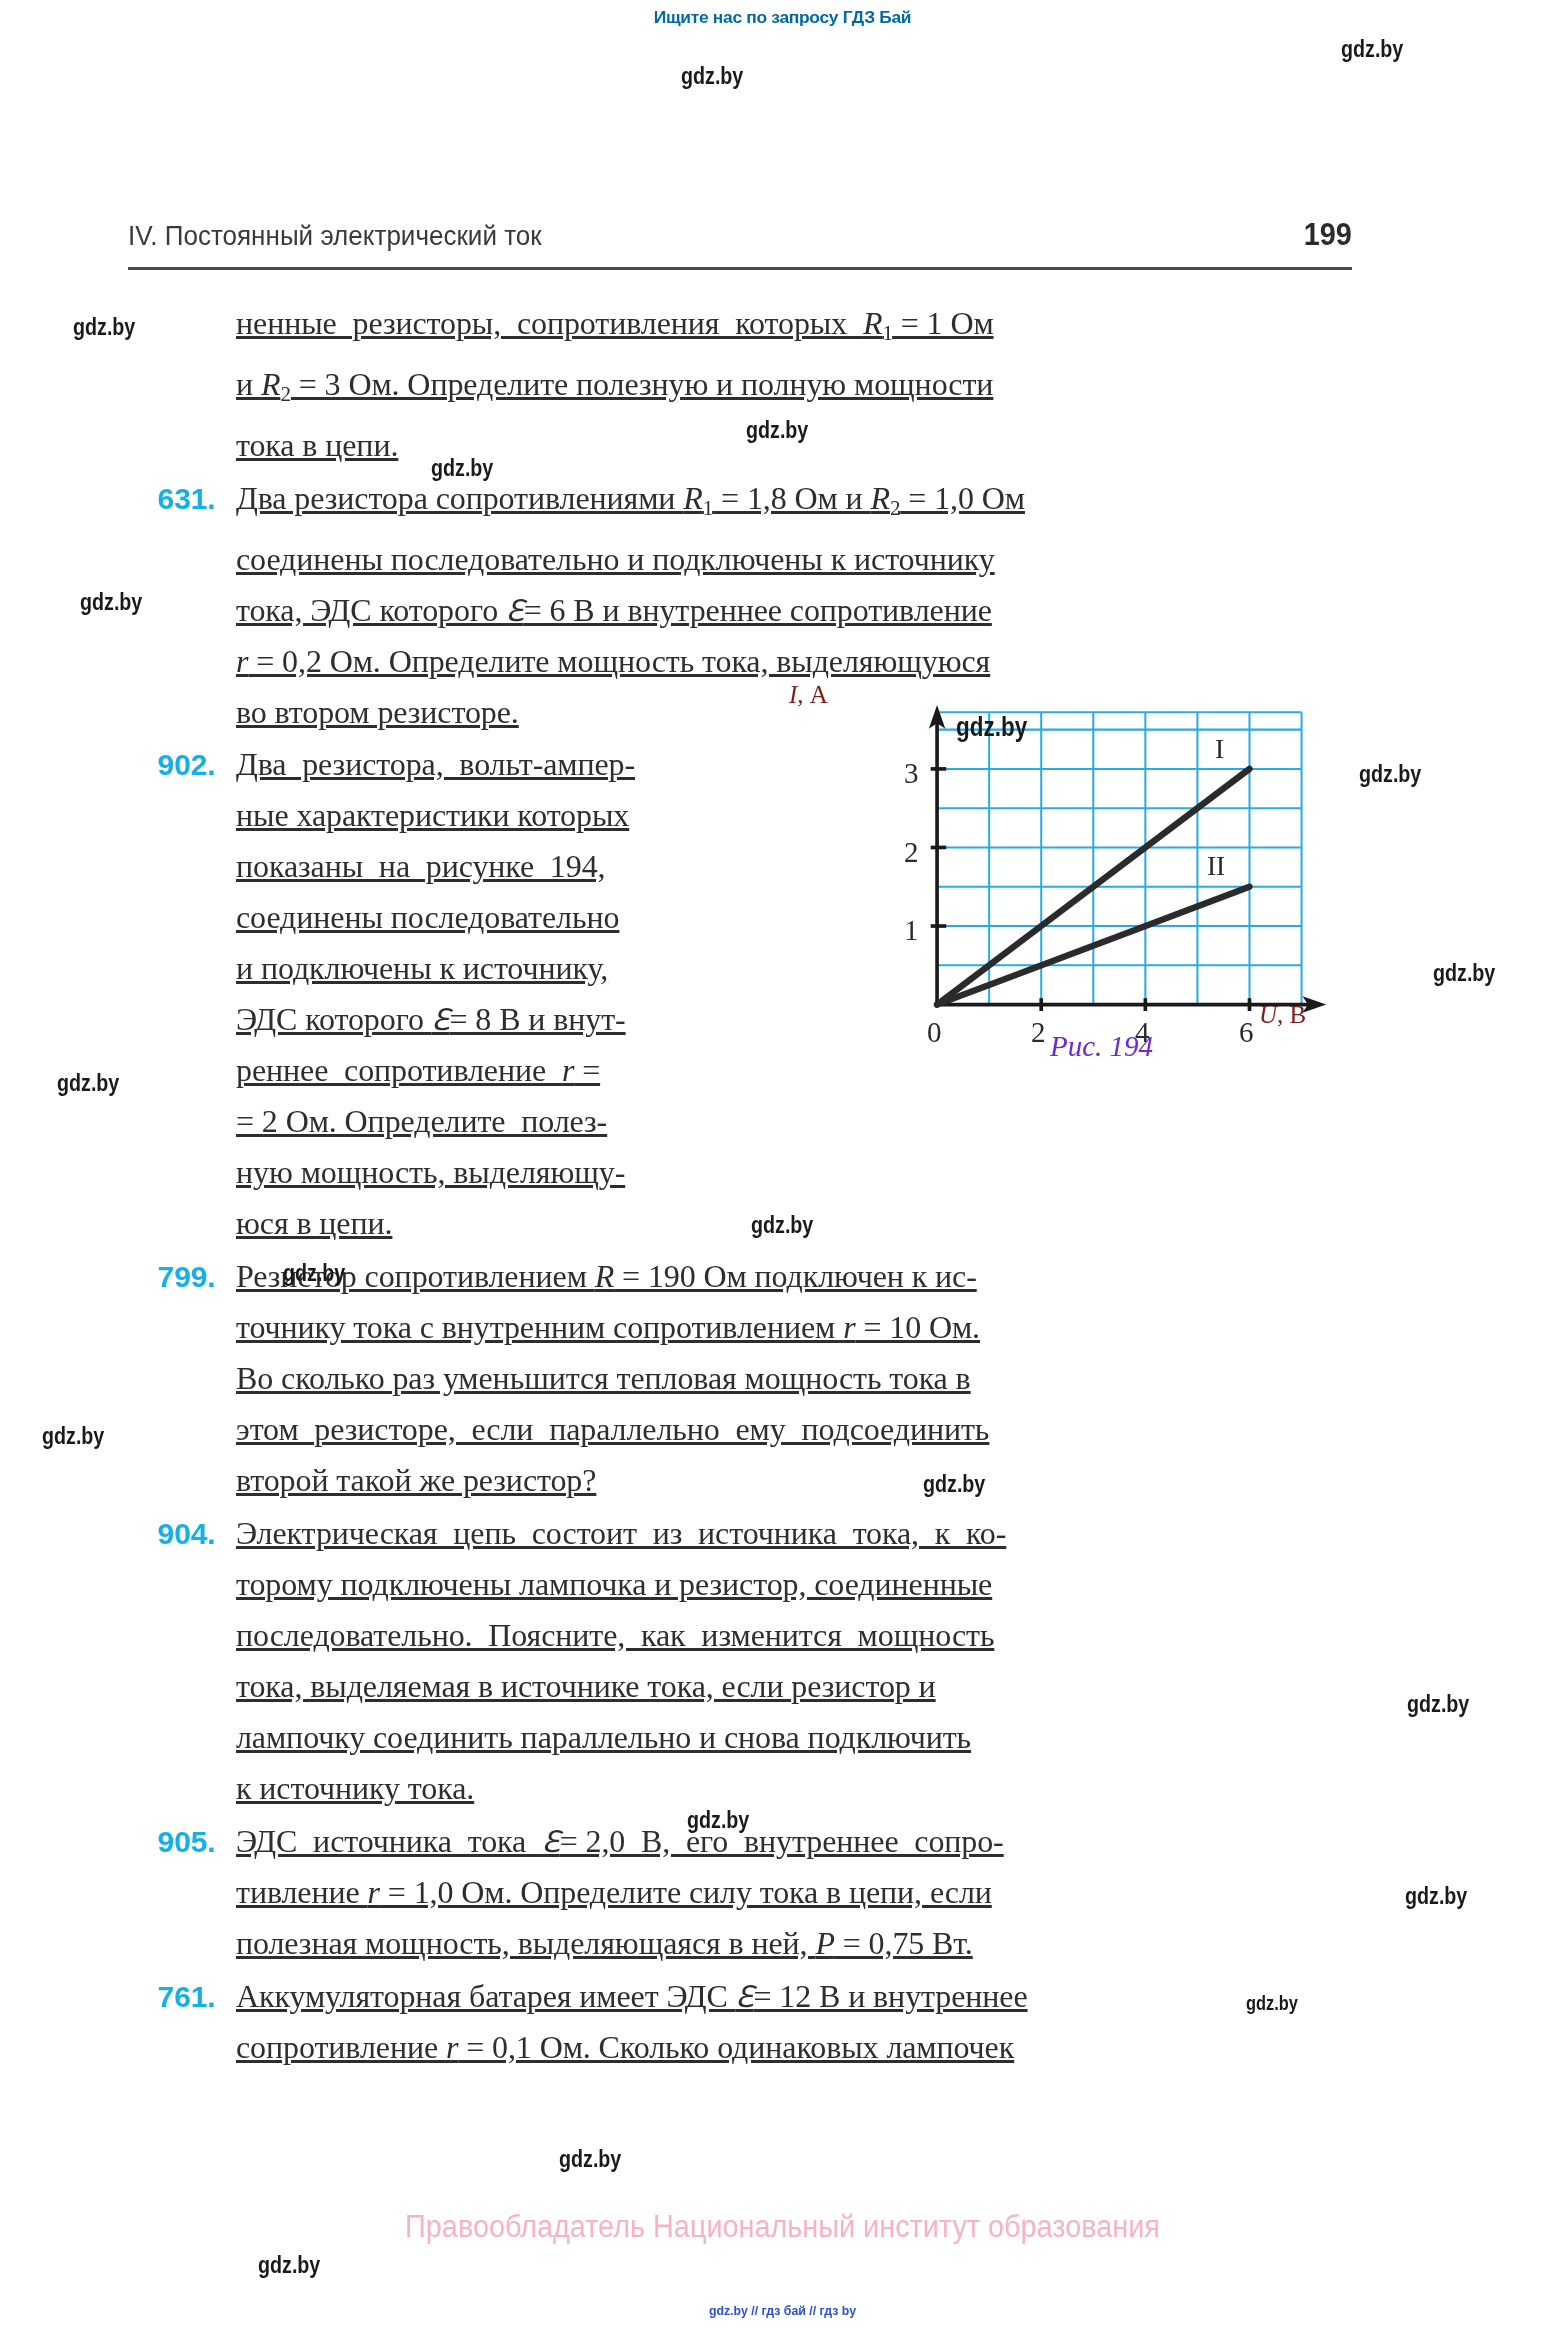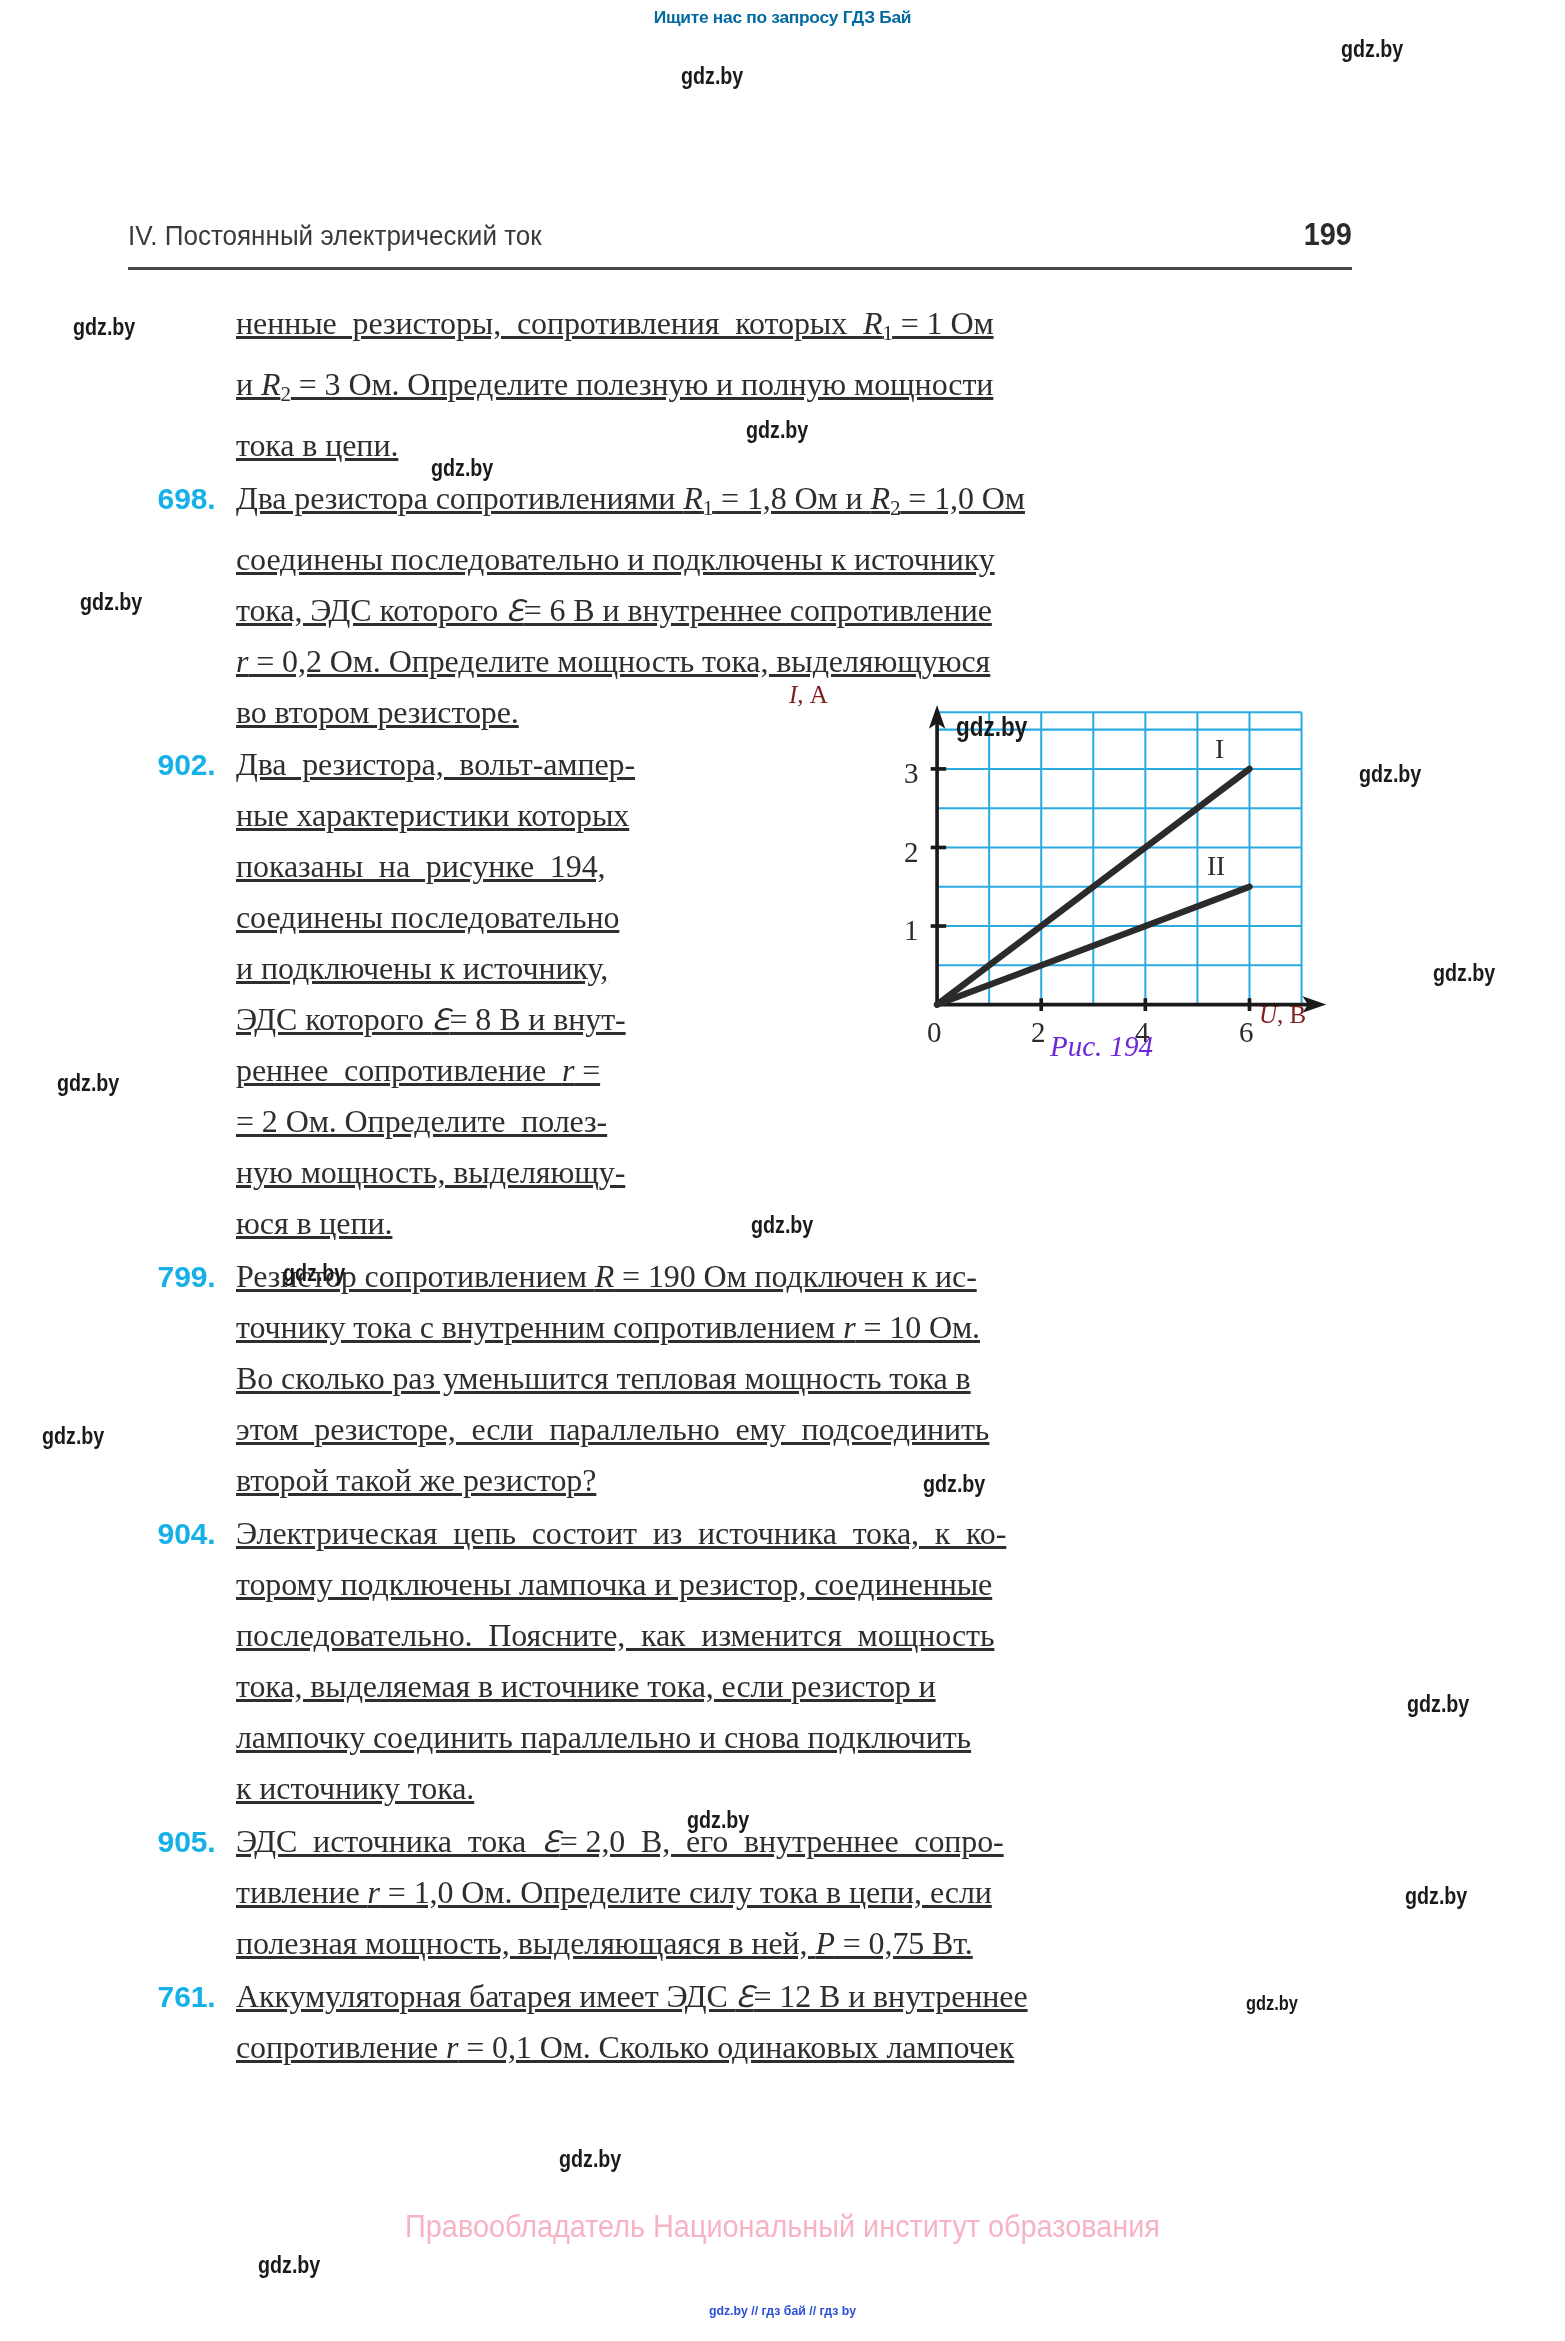--- a/index.html
+++ b/index.html
@@ -197,21 +197,21 @@
 
 <div class="body-col">
 
   <div class="para">
     <span class="ptext jl">ненные&nbsp; резисторы,&nbsp; сопротивления&nbsp; которых&nbsp; <i class="m">R</i><span class="sub">1</span> = 1 Ом<br>
     и <i class="m">R</i><span class="sub">2</span> = 3 Ом. Определите полезную и полную мощности<br>
     тока в цепи.</span>
   </div>
 
   <div class="para">
-    <span class="num">698.</span>
+    <span class="num">631.</span>
     <span class="ptext jl">Два резистора сопротивлениями <i class="m">R</i><span class="sub">1</span> = 1,8 Ом и <i class="m">R</i><span class="sub">2</span> = 1,0 Ом<br>
     соединены последовательно и подключены к источнику<br>
     тока, ЭДС которого <span class="emf">ℇ</span>= 6 В и внутреннее сопротивление<br>
     <i class="m">r</i> = 0,2 Ом. Определите мощность тока, выделяющуюся<br>
     во втором резисторе.</span>
   </div>
 
   <div class="para">
     <span class="num">902.</span>
     <span class="ptext">

